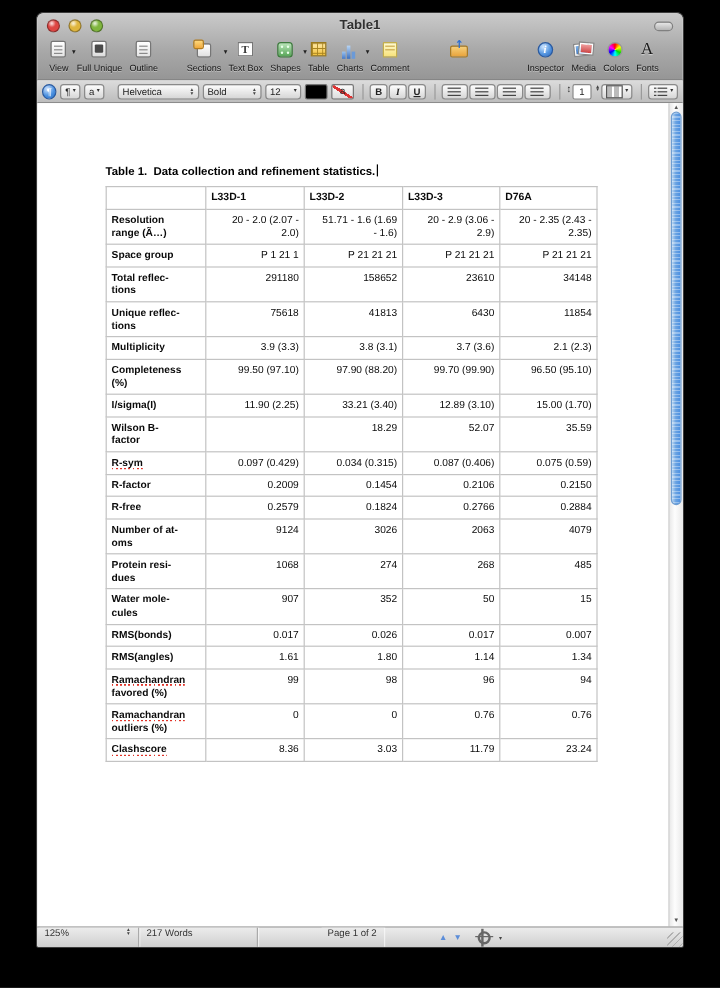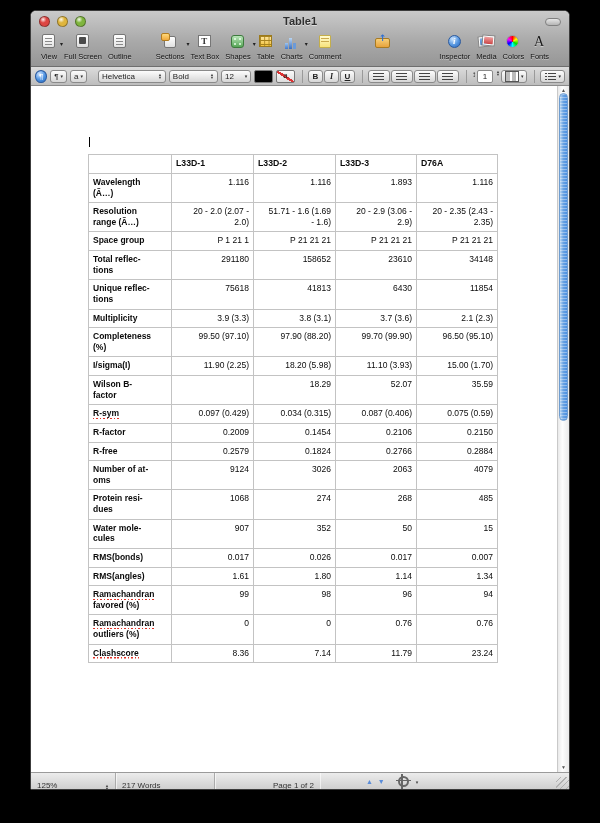--- a/index.html
+++ b/index.html
@@ -95,21 +95,21 @@
              border-left:1px solid #c9c9c9;box-sizing:border-box;}
   .sb-up{position:absolute;top:1px;left:0;width:100%;text-align:center;font-size:5px;color:#555;}
   .sb-down{position:absolute;bottom:2px;left:0;width:100%;text-align:center;font-size:5px;color:#555;}
   .sb-thumb{position:absolute;left:1px;top:7px;width:9px;height:328px;border-radius:5px;
             border:1px solid #6f9dd0;box-sizing:border-box;
             background:repeating-linear-gradient(180deg,rgba(255,255,255,.35) 0 1px,rgba(255,255,255,0) 1px 3px),
                        linear-gradient(90deg,#b9d6f2,#6aa3e2 45%,var(--accent-blue));}
   
   .statusbar{height:18px;background:linear-gradient(#ececec,#cdcdcd);border-top:1px solid #9a9a9a;
              display:flex;align-items:center;font-size:8px;color:#333;box-sizing:border-box;position:relative;}
-  .sb-seg{display:flex;align-items:flex-end;height:100%;padding:0 6px;border-right:1px solid #aaa;box-shadow:1px 0 0 rgba(255,255,255,.6);}
+  .sb-seg{display:flex;align-items:flex-start;height:100%;padding:0 6px;border-right:1px solid #aaa;box-shadow:1px 0 0 rgba(255,255,255,.6);}
   .sb-zoom{width:72px;justify-content:space-between;}
   .sb-words{width:86px;}
   .sb-page{border-right:none;margin-left:52px;}
   .pg-arrows{display:flex;gap:5px;margin-left:46px;align-items:center;}
   .tri{font-size:7px;color:#5b8dd9;line-height:8px;}
   .gear{width:7px;height:7px;border:2px solid #666;border-radius:50%;position:relative;margin-left:8px;}
   .gear::before{content:"";position:absolute;left:-4px;top:1.5px;width:15px;height:1.5px;background:#666;}
   .gear::after{content:"";position:absolute;left:1.5px;top:-4px;width:1.5px;height:15px;background:#666;}
   .gear-arrow{font-size:5px;color:#444;margin-left:2px;}
   .grip{position:absolute;right:0;bottom:0;width:13px;height:13px;
@@ -132,21 +132,21 @@
         <div class="pill"></div>
       </div>
       <div class="toolbar">
           <div class="tb-item tbi-view">
             <span class="ic ic-view"></span>
             <span class="tb-arrow">▾</span>
             <div class="tb-label">View</div>
           </div>
           <div class="tb-item tbi-full-screen">
             <span class="ic ic-full-screen"></span>
-            <div class="tb-label">Full Screen</div>
+            <div class="tb-label">Full Unique</div>
           </div>
           <div class="tb-item tbi-outline">
             <span class="ic ic-outline"></span>
             <div class="tb-label">Outline</div>
           </div>
           <div class="tb-item tbi-sections">
             <span class="ic ic-sections"></span>
             <span class="tb-arrow">▾</span>
             <div class="tb-label">Sections</div>
           </div>
@@ -259,47 +259,39 @@
       <span class="fb-group">
         <span class="fb-btn">
             <span class="listsym"></span>
             <span class="fb-arrow">▾</span>
           </span>
       </span>
     </div>
 
     <div class="docarea">
       <div class="page">
-        <div class="doc-title"><span class="caret"></span></div>
+        <div class="doc-title"><span>Table 1.  Data collection and refinement statistics.</span><span class="caret"></span></div>
         <table class="stats">
           <colgroup>
               <col style="width:83px">
               <col style="width:82px">
               <col style="width:82px">
               <col style="width:81px">
               <col style="width:81px">
             </colgroup>
           <thead>
               <tr>
                 <th></th>
                 <th>L33D-1</th>
                 <th>L33D-2</th>
                 <th>L33D-3</th>
                 <th>D76A</th>
               </tr>
             </thead>
           <tbody>
-              <tr>
-                <th>Wavelength
-(Ã…)</th>
-                <td>1.116</td>
-                <td>1.116</td>
-                <td>1.893</td>
-                <td>1.116</td>
-              </tr>
               <tr>
                 <th>Resolution
 range (Ã…)</th>
                 <td>20  - 2.0 (2.07 -
 2.0)</td>
                 <td>51.71  - 1.6 (1.69
 - 1.6)</td>
                 <td>20  - 2.9 (3.06 -
 2.9)</td>
                 <td>20  - 2.35 (2.43 -
@@ -339,22 +331,22 @@
                 <th>Completeness
 (%)</th>
                 <td>99.50 (97.10)</td>
                 <td>97.90 (88.20)</td>
                 <td>99.70 (99.90)</td>
                 <td>96.50 (95.10)</td>
               </tr>
               <tr>
                 <th>I/sigma(I)</th>
                 <td>11.90 (2.25)</td>
-                <td>18.20 (5.98)</td>
-                <td>11.10 (3.93)</td>
+                <td>33.21 (3.40)</td>
+                <td>12.89 (3.10)</td>
                 <td>15.00 (1.70)</td>
               </tr>
               <tr>
                 <th>Wilson B-
 factor</th>
                 <td></td>
                 <td>18.29</td>
                 <td>52.07</td>
                 <td>35.59</td>
               </tr>
@@ -429,21 +421,21 @@
                 <th><span class="squiggle">Ramachandran</span>
 outliers (%)</th>
                 <td>0</td>
                 <td>0</td>
                 <td>0.76</td>
                 <td>0.76</td>
               </tr>
               <tr>
                 <th><span class="squiggle">Clashscore</span></th>
                 <td>8.36</td>
-                <td>7.14</td>
+                <td>3.03</td>
                 <td>11.79</td>
                 <td>23.24</td>
               </tr>
             </tbody>
         </table>
       </div>
       <div class="scrollbar">
         <div class="sb-up">▲</div>
         <div class="sb-thumb"></div>
         <div class="sb-down">▼</div>

